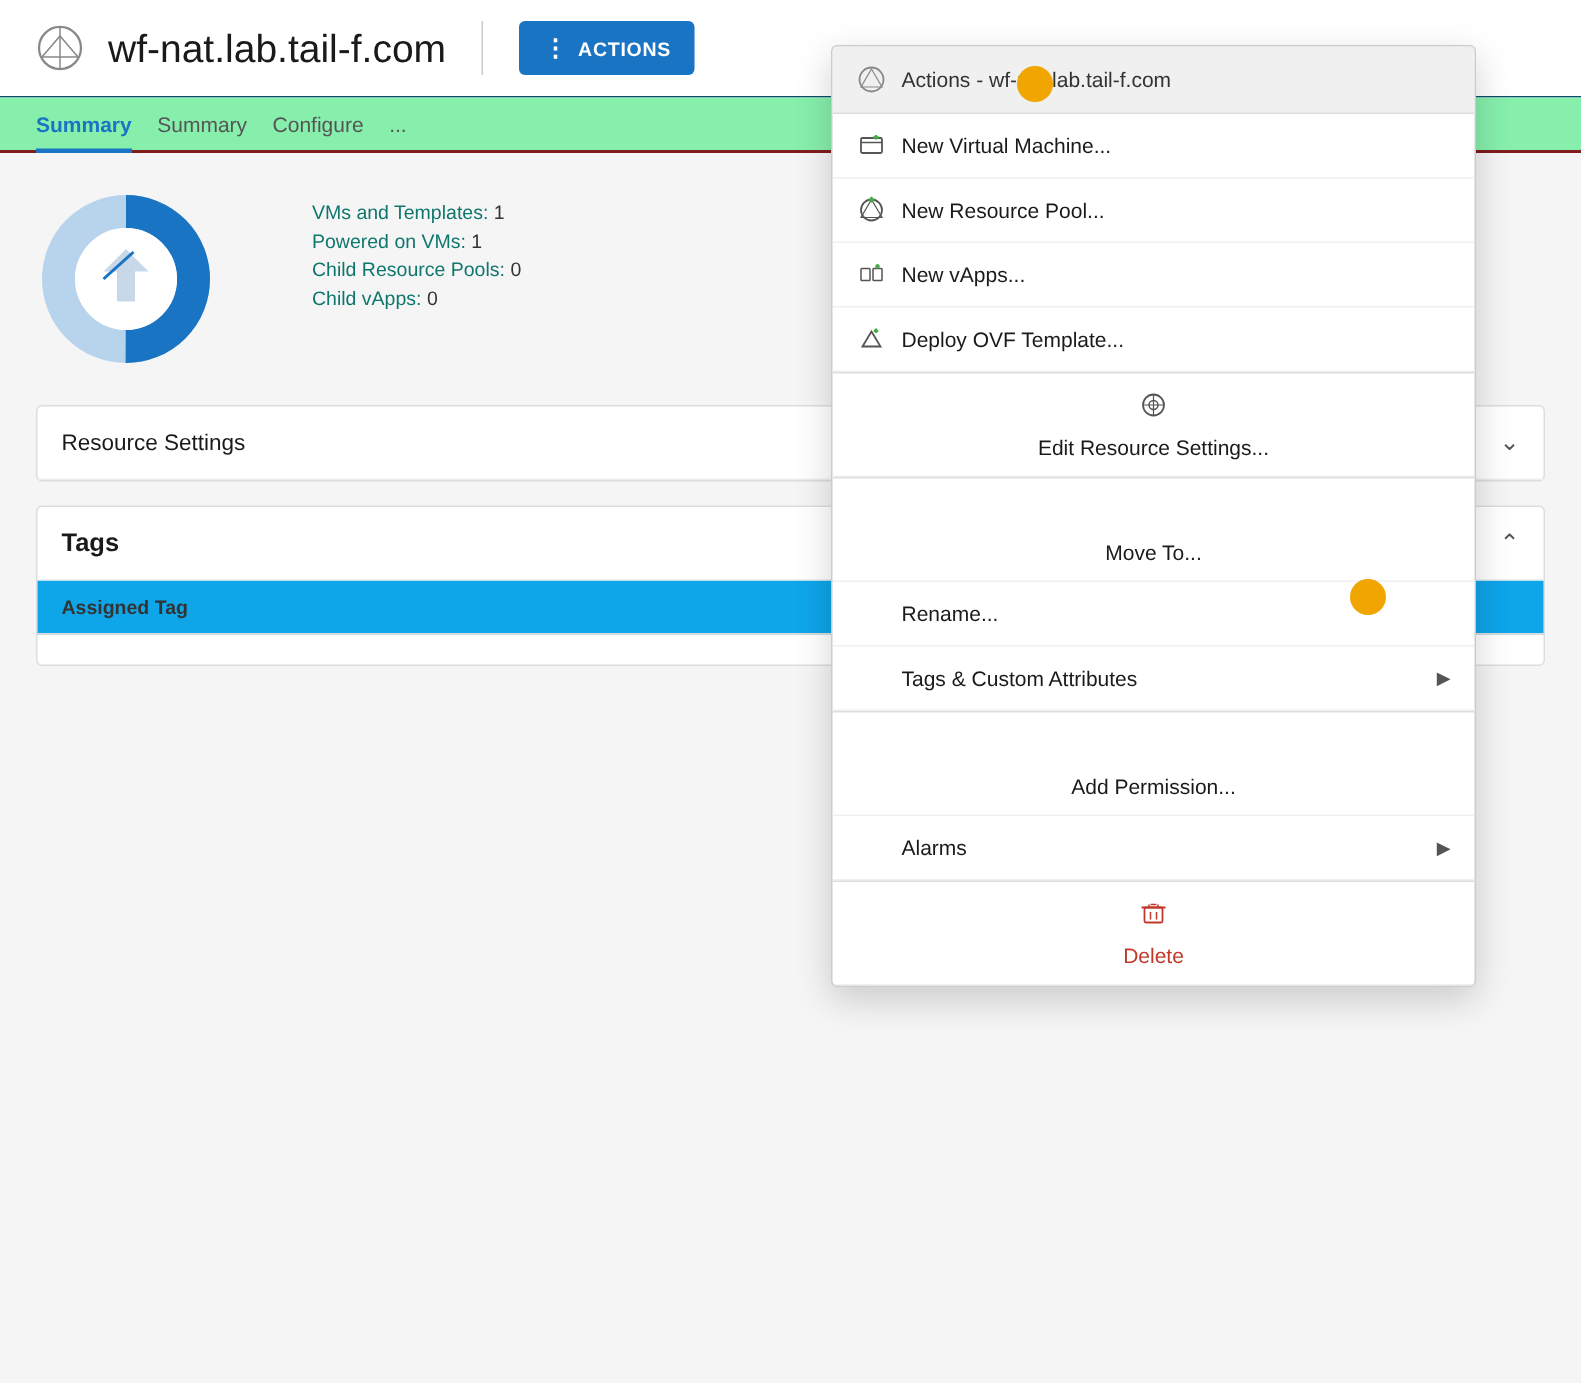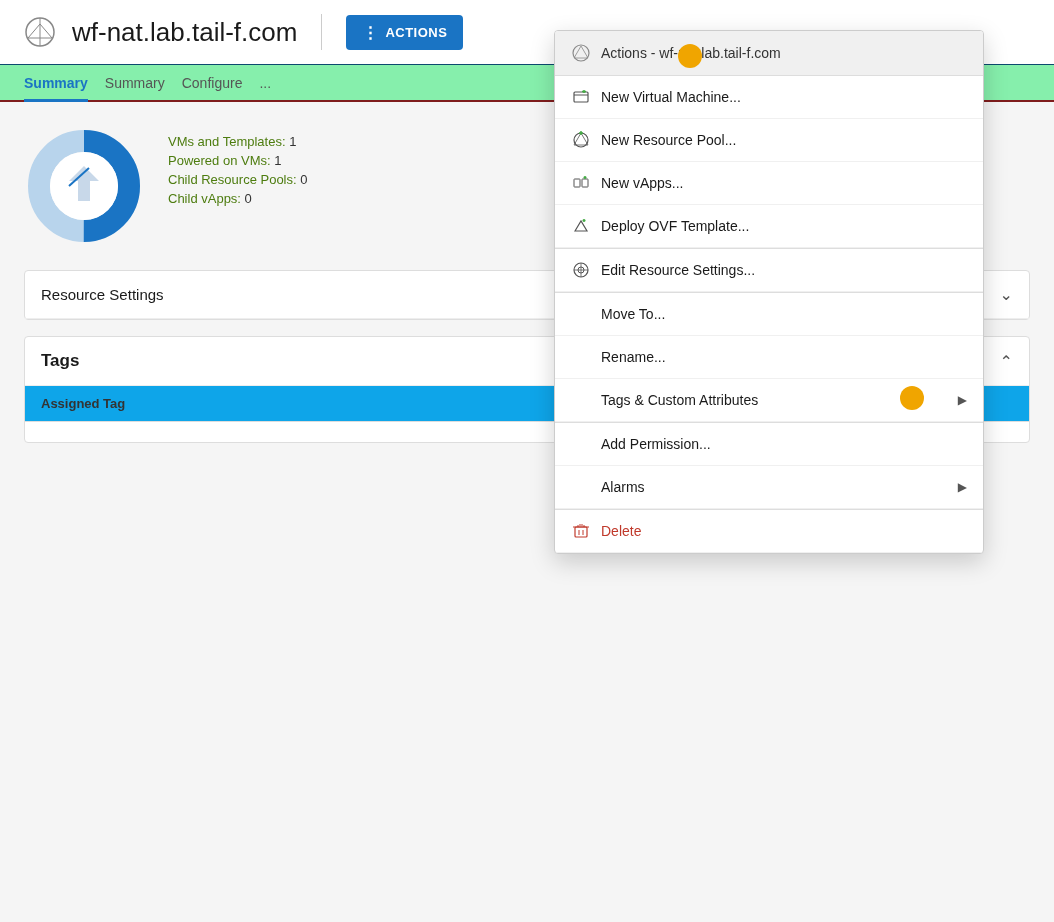--- a/index.html
+++ b/index.html
@@ -106,21 +106,22 @@
       display: flex;
       flex-direction: column;
       gap: 4px;
       padding-top: 8px;
     }
     .stat-row {
       font-size: 13px;
       color: #333;
     }
     .stat-label {
-      color: #4d7c0f;
+      color: #0f766e;
+      margin-left: 40px;
     }
 
     
     .card {
       background: #fff;
       border: 1px solid #ddd;
       border-radius: 4px;
       margin-bottom: 16px;
     }
     .card-header {
@@ -209,20 +210,21 @@
       gap: 10px;
       padding: 11px 16px;
       font-size: 14px;
       color: #1a1a1a;
       cursor: pointer;
       border-bottom: 1px solid #f0f0f0;
       transition: background 0.1s;
     }
     .menu-item.separator-top {
       border-top: 1px solid #ddd;
+      flex-direction: column;
     }
     .menu-item.has-submenu {
       justify-content: space-between;
     }
     .menu-item.delete-item {
       color: #c0392b;
     }
     .menu-item .item-left {
       display: flex;
       align-items: center;

